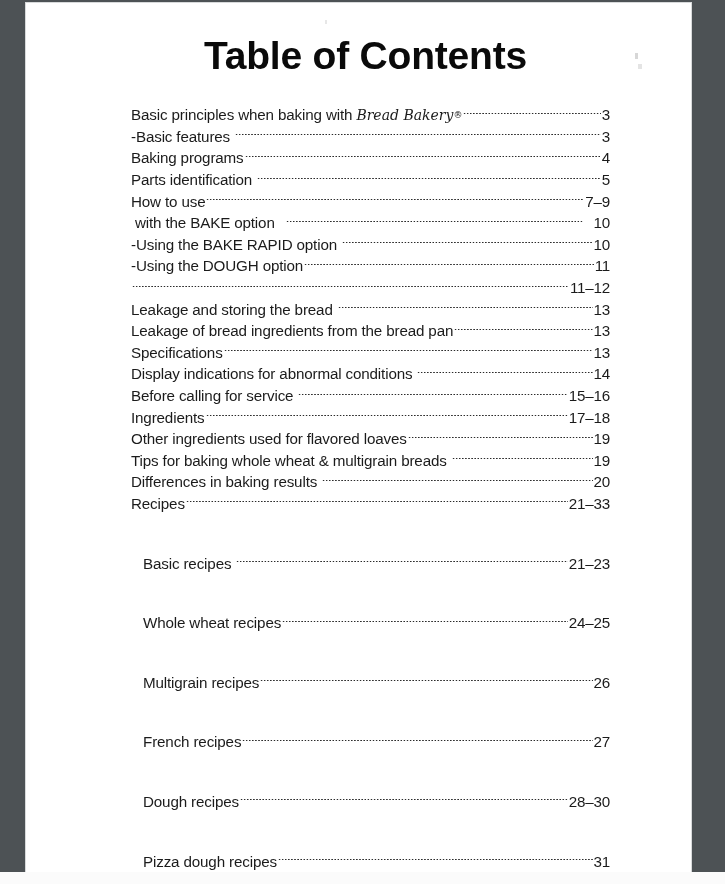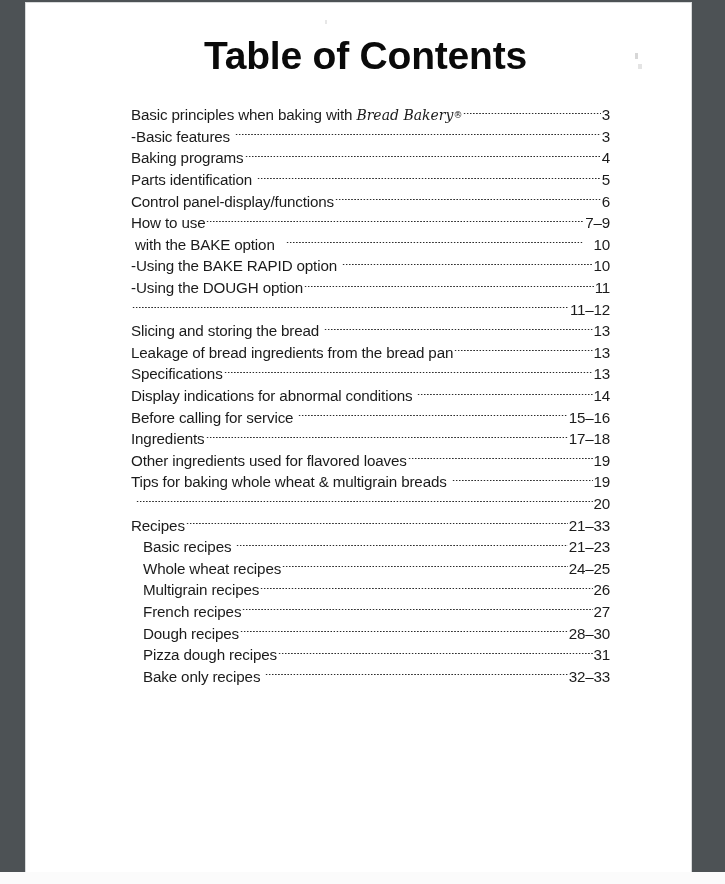--- a/index.html
+++ b/index.html
@@ -78,21 +78,21 @@
 
   .toc-row {
     display: flex;
     align-items: center;
     height: 21.6px;
     font-size: 15.2px;
     color: #1b1b1b;
     white-space: nowrap;
   }
   .toc-row.indent-1 { padding-left: 4px; gap: 10px; }
-  .toc-row.indent-2 { padding-left: 12px; }
+  .toc-row.indent-2 { padding-left: 12px; margin-top: 38px; }
 
   .toc-label {
     flex: 0 0 auto;
     letter-spacing: -0.15px;
   }
   .toc-label .script {
     font-family: "DejaVu Serif", serif;
     font-style: italic;
     font-size: 14px;
     letter-spacing: 0;
@@ -154,25 +154,20 @@
           <span class="toc-label">Baking programs</span>
           <span class="leader"></span>
           <span class="toc-page">4</span>
         </div>
         <div class="toc-row gap-before-leader">
           <span class="toc-label">Parts identification</span>
           <span class="leader"></span>
           <span class="toc-page">5</span>
         </div>
         <div class="toc-row">
-          <span class="toc-label">Control panel-display/functions</span>
-          <span class="leader"></span>
-          <span class="toc-page">6</span>
-        </div>
-        <div class="toc-row">
           <span class="toc-label">How to use</span>
           <span class="leader"></span>
           <span class="toc-page">7–9</span>
         </div>
         <div class="toc-row indent-1">
           <span class="toc-label">with the BAKE option</span>
           <span class="leader"></span>
           <span class="toc-page">10</span>
         </div>
         <div class="toc-row gap-before-leader">
@@ -183,21 +178,21 @@
         <div class="toc-row">
           <span class="toc-label">-Using the DOUGH option</span>
           <span class="leader"></span>
           <span class="toc-page">11</span>
         </div>
         <div class="toc-row">
           <span class="leader"></span>
           <span class="toc-page">11–12</span>
         </div>
         <div class="toc-row gap-before-leader">
-          <span class="toc-label">Slicing and storing the bread</span>
+          <span class="toc-label">Leakage and storing the bread</span>
           <span class="leader"></span>
           <span class="toc-page">13</span>
         </div>
         <div class="toc-row">
           <span class="toc-label">Leakage of bread ingredients from the bread pan</span>
           <span class="leader"></span>
           <span class="toc-page">13</span>
         </div>
         <div class="toc-row">
           <span class="toc-label">Specifications</span>
@@ -223,20 +218,21 @@
           <span class="toc-label">Other ingredients used for flavored loaves</span>
           <span class="leader"></span>
           <span class="toc-page">19</span>
         </div>
         <div class="toc-row gap-before-leader">
           <span class="toc-label">Tips for baking whole wheat &amp; multigrain breads</span>
           <span class="leader"></span>
           <span class="toc-page">19</span>
         </div>
         <div class="toc-row gap-before-leader">
+          <span class="toc-label">Differences in baking results</span>
           <span class="leader"></span>
           <span class="toc-page">20</span>
         </div>
         <div class="toc-row">
           <span class="toc-label">Recipes</span>
           <span class="leader"></span>
           <span class="toc-page">21–33</span>
         </div>
         <div class="toc-row indent-2 gap-before-leader">
           <span class="toc-label">Basic recipes</span>

